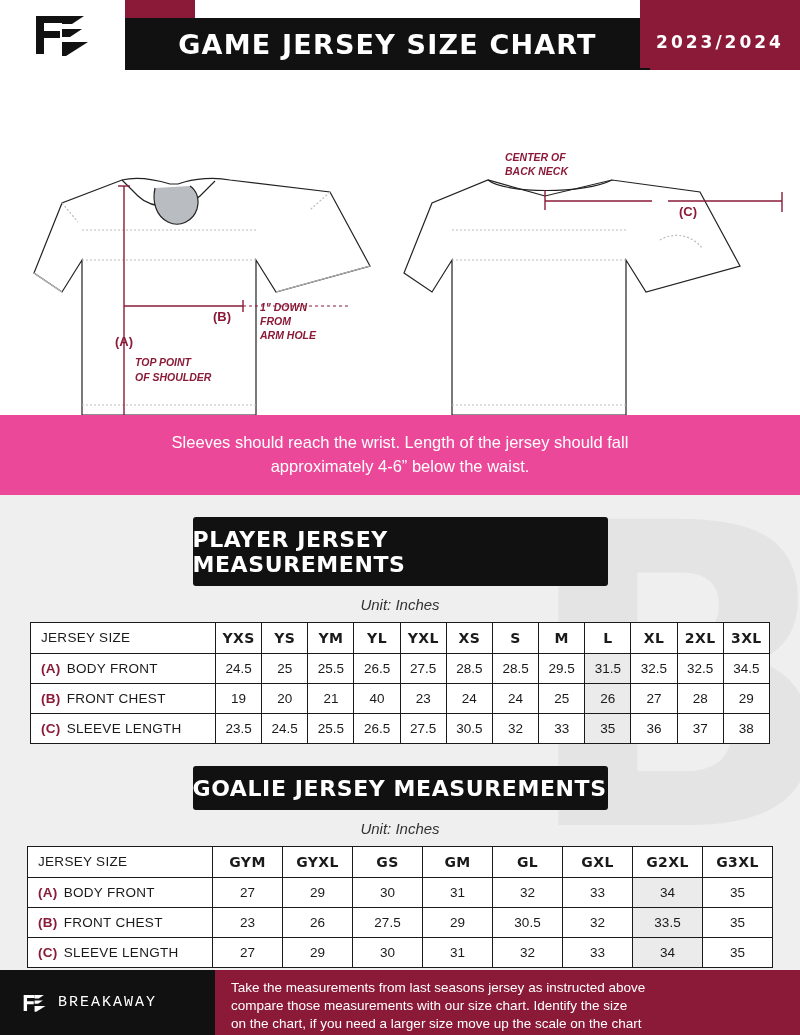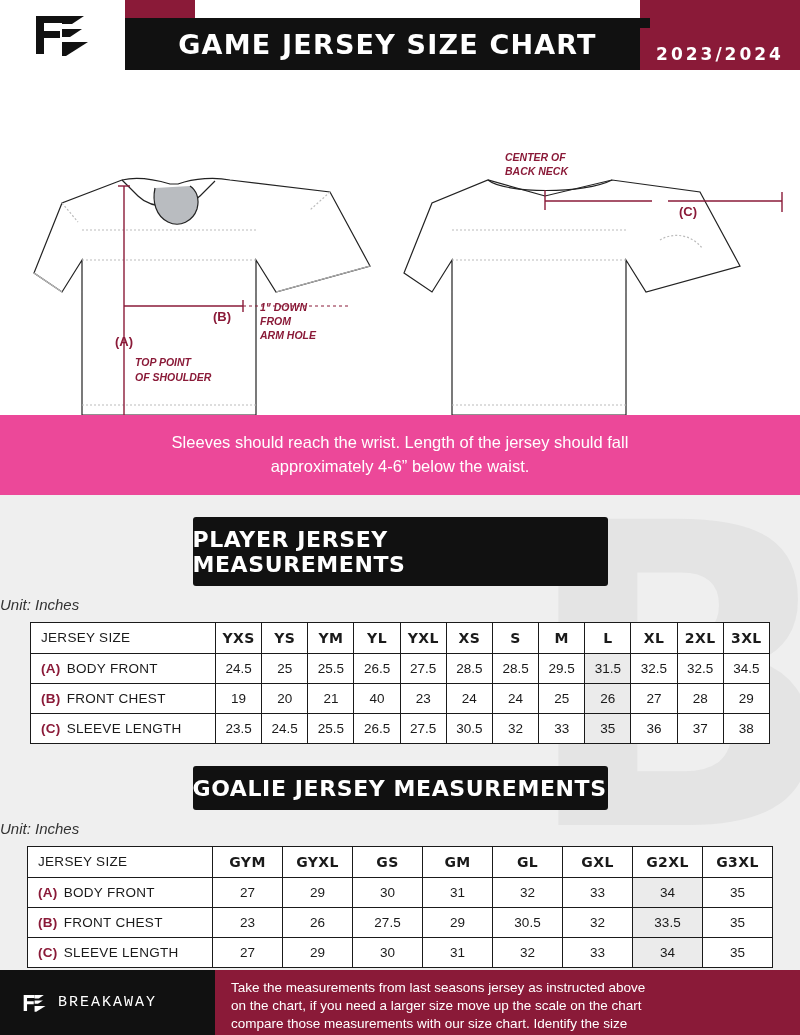--- a/index.html
+++ b/index.html
@@ -84,21 +84,21 @@
     margin: 0;
     color: #ffffff;
     font-size: 27px;
     letter-spacing: 1.2px;
     font-family: "DejaVu Sans", sans-serif;
     font-weight: bold;
   }
   .season {
     position: absolute;
     right: 0;
-    top: 28px;
+    top: 16px;
     width: 160px;
     height: 52px;
     background: #8a1a38;
     color: #ffffff;
     display: flex;
     align-items: center;
     justify-content: center;
     font-size: 17px;
     letter-spacing: 3px;
     font-weight: bold;
@@ -140,21 +140,21 @@
     color: #ffffff;
     text-align: left;
     padding: 10px 0 9px 0;
     font-size: 22px;
     letter-spacing: 0.6px;
     font-weight: bold;
     font-family: "DejaVu Sans", sans-serif;
     border-radius: 3px;
   }
   .unit {
-    text-align: left;
+    text-align: center;
     font-style: italic;
     font-size: 15px;
     color: #333;
     margin: 10px 0 9px 0;
   }
 
   
   table {
     border-collapse: collapse;
     background: #f97316;
@@ -478,18 +478,18 @@
           <polygon points="4,6 30,6 30,13 12,13 12,21 28,21 28,28 12,28 12,44 4,44" fill="#ffffff"></polygon>
           <polygon points="30,6 52,6 40,14 30,14" fill="#ffffff"></polygon>
           <polygon points="30,19 50,19 38,27 30,27" fill="#ffffff"></polygon>
           <polygon points="30,32 56,32 34,46 30,46" fill="#ffffff"></polygon>
         </svg>
       </div>
       <div class="footer-brand">BREAKAWAY</div>
     </div>
     <div class="footer-right">
       <div>Take the measurements from last seasons jersey as instructed above</div>
+      <div>compare those measurements  with our size chart. Identify the size</div>
       <div>on the chart, if you need a larger size move up the scale on the chart</div>
-      <div>compare those measurements  with our size chart. Identify the size</div>
     </div>
   </div>
 
 </div>
 
 </body></html>

